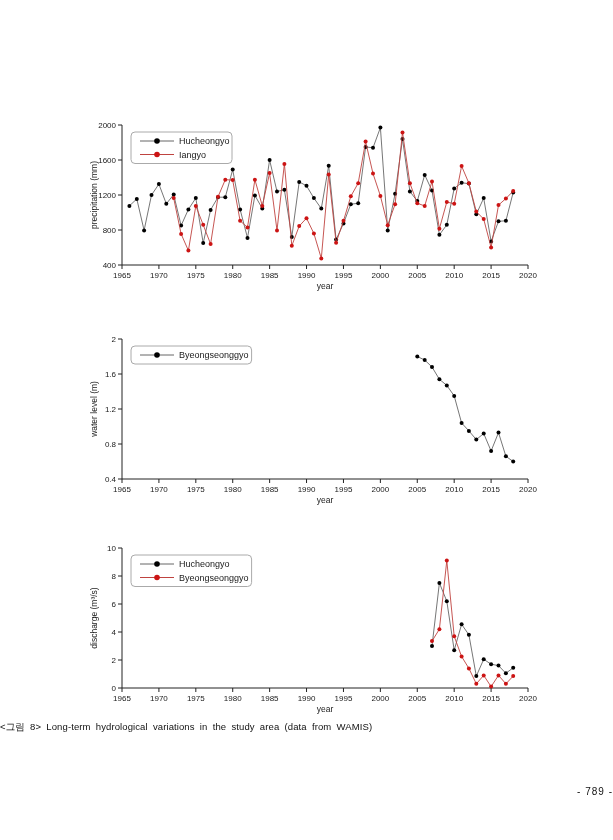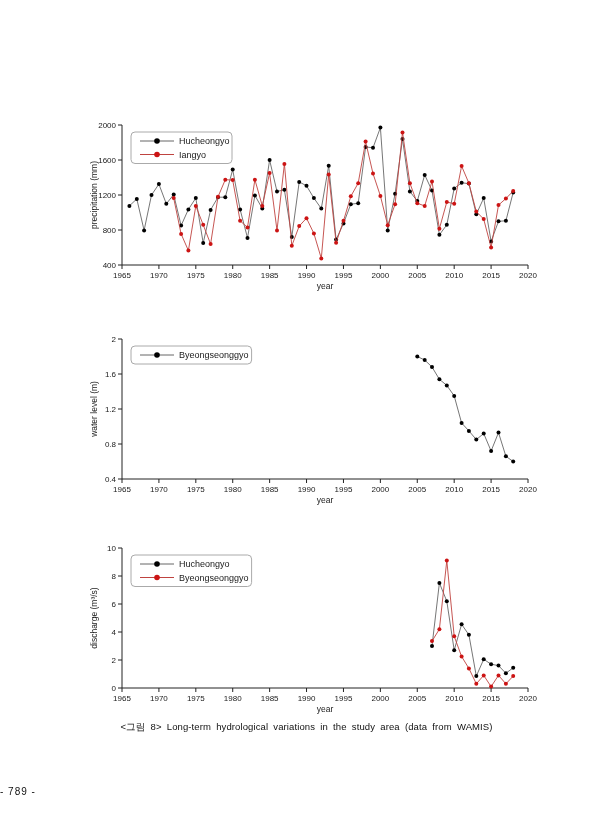--- a/index.html
+++ b/index.html
@@ -10,25 +10,25 @@
   .figure{position:absolute;left:0;top:0;width:613px;height:720px;}
   .chart{position:absolute;left:85px;width:460px;height:192px;}
   #chart-precip{top:110px;}
   #chart-level{top:324px;}
   #chart-discharge{top:533px;}
   svg text{fill:#1a1a1a;}
   svg .tick{font-size:8px;}
   svg .axlabel{font-size:8.5px;}
   svg .legtext{font-size:9px;}
   .caption{
-    position:absolute;left:0;top:721px;width:613px;text-align:center;
+    position:absolute;left:0;top:721px;width:613px;
     font-size:9.5px;color:#111;word-spacing:2.5px;letter-spacing:0.1px;
   }
   .page-number{
-    position:absolute;left:0;top:786px;width:613px;text-align:left;
+    position:absolute;left:0;top:786px;width:613px;text-align:right;
     font-size:10px;color:#111;letter-spacing:1px;
   }
 </style>
 </head>
 <body>
 
 <div class="page">
   <div class="figure">
     <svg id="chart-precip" class="chart" viewBox="0 0 460 192">
         <g>

